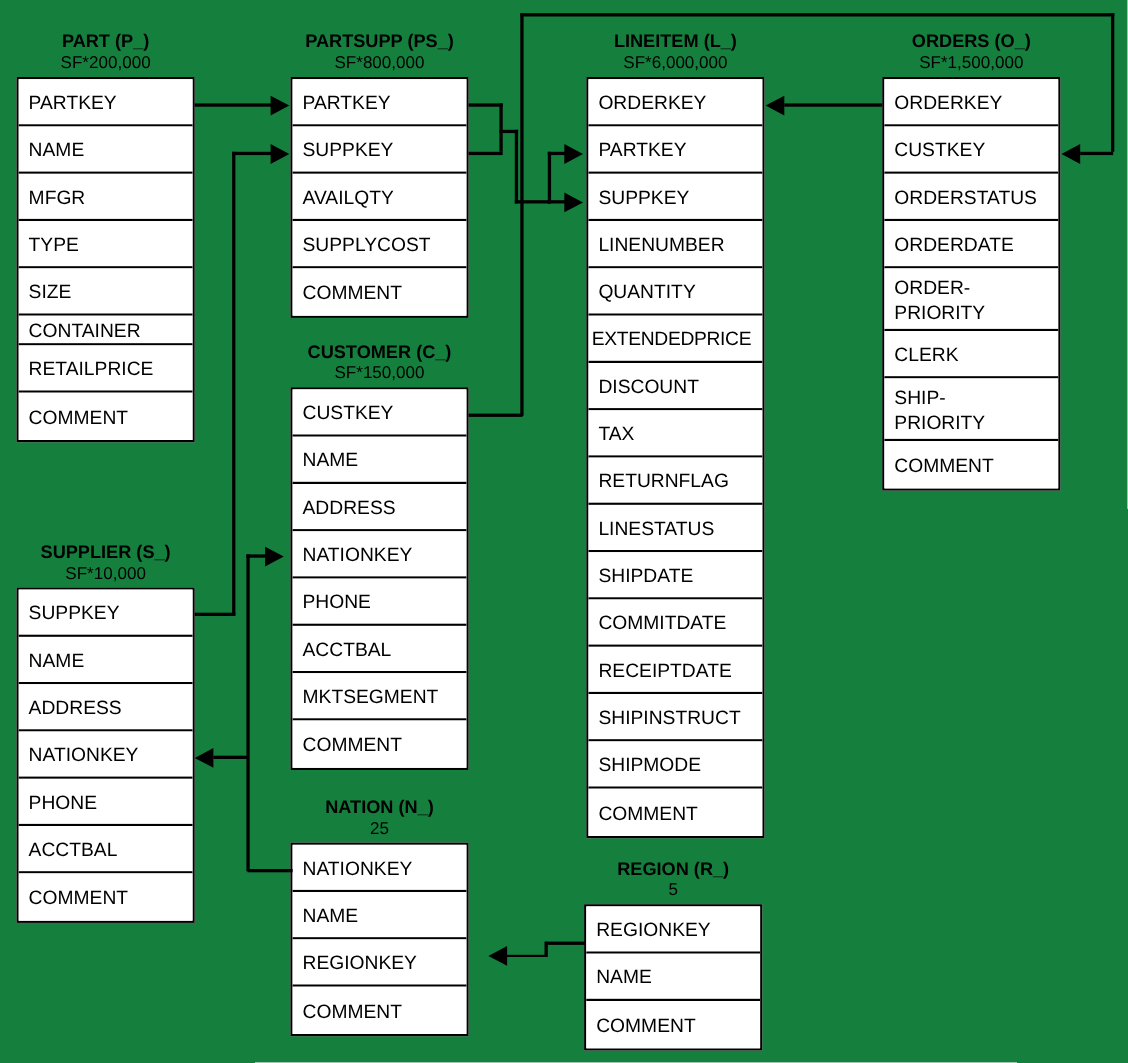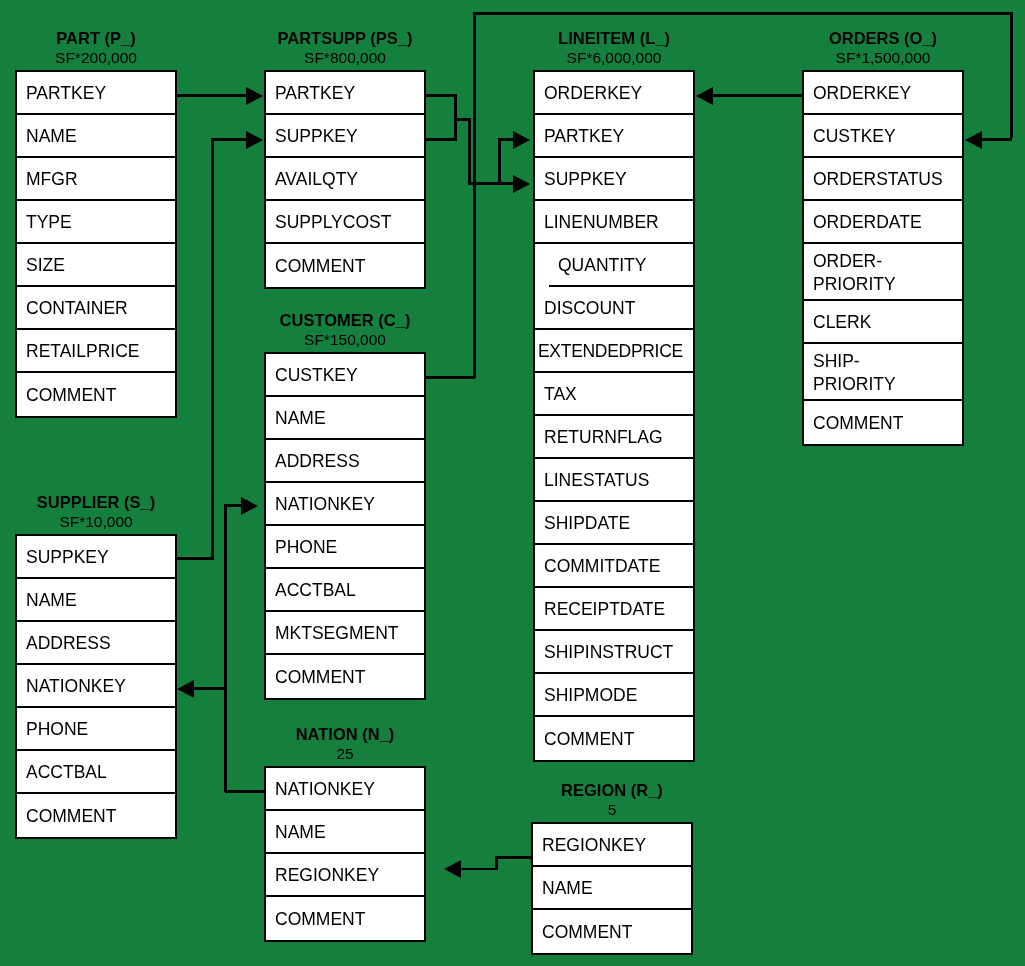--- a/index.html
+++ b/index.html
@@ -93,21 +93,21 @@
 
   <div class="entity" style="left:15px; top:28px; width:162px;">
     <div class="entity-title">PART (P_)</div>
     <div class="entity-count">SF*200,000</div>
     <div class="entity-box" style="margin-top:3px;">
       <div class="field" style="height:43px;">PARTKEY</div>
       <div class="field" style="height:43px;">NAME</div>
       <div class="field" style="height:43px;">MFGR</div>
       <div class="field" style="height:43px;">TYPE</div>
       <div class="field" style="height:43px;">SIZE</div>
-      <div class="field" style="height:43px;text-align:center;">CONTAINER</div>
+      <div class="field" style="height:27px;text-align:center;">CONTAINER</div>
       <div class="field" style="height:43px;">RETAILPRICE</div>
       <div class="field" style="height:43px;">COMMENT</div>
     </div>
   </div>
 
   <div class="entity" style="left:264px; top:28px; width:162px;">
     <div class="entity-title">PARTSUPP (PS_)</div>
     <div class="entity-count">SF*800,000</div>
     <div class="entity-box" style="margin-top:3px;">
       <div class="field" style="height:43px;">PARTKEY</div>
@@ -119,23 +119,23 @@
   </div>
 
   <div class="entity" style="left:533px; top:28px; width:162px;">
     <div class="entity-title">LINEITEM (L_)</div>
     <div class="entity-count">SF*6,000,000</div>
     <div class="entity-box" style="margin-top:3px;">
       <div class="field" style="height:43px;">ORDERKEY</div>
       <div class="field" style="height:43px;">PARTKEY</div>
       <div class="field" style="height:43px;">SUPPKEY</div>
       <div class="field" style="height:43px;">LINENUMBER</div>
-      <div class="field" style="height:43px;margin-left:14px;">QUANTITY</div>
+      <div class="field" style="height:43px;">QUANTITY</div>
+      <div class="field overflow" style="height:43px; padding-left:3px;">EXTENDEDPRICE</div>
       <div class="field" style="height:43px;">DISCOUNT</div>
-      <div class="field overflow" style="height:43px; padding-left:3px;">EXTENDEDPRICE</div>
       <div class="field" style="height:43px;">TAX</div>
       <div class="field" style="height:43px;">RETURNFLAG</div>
       <div class="field" style="height:43px;">LINESTATUS</div>
       <div class="field" style="height:43px;">SHIPDATE</div>
       <div class="field" style="height:43px;">COMMITDATE</div>
       <div class="field" style="height:43px;">RECEIPTDATE</div>
       <div class="field" style="height:43px;">SHIPINSTRUCT</div>
       <div class="field" style="height:43px;">SHIPMODE</div>
       <div class="field" style="height:43px;">COMMENT</div>
     </div>

